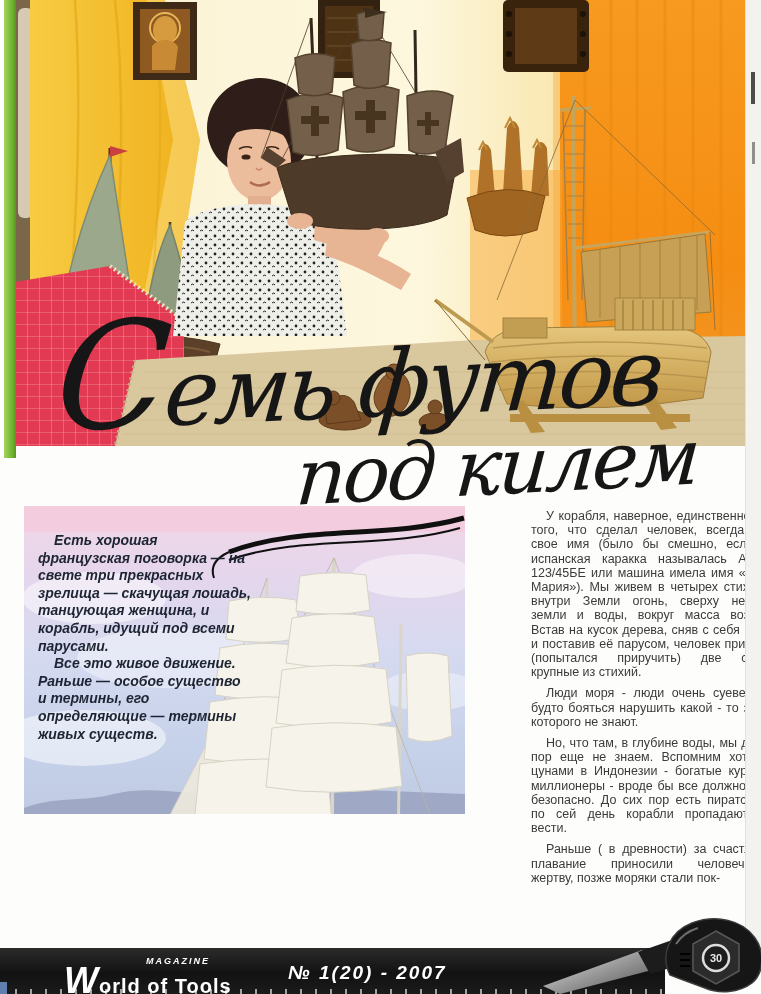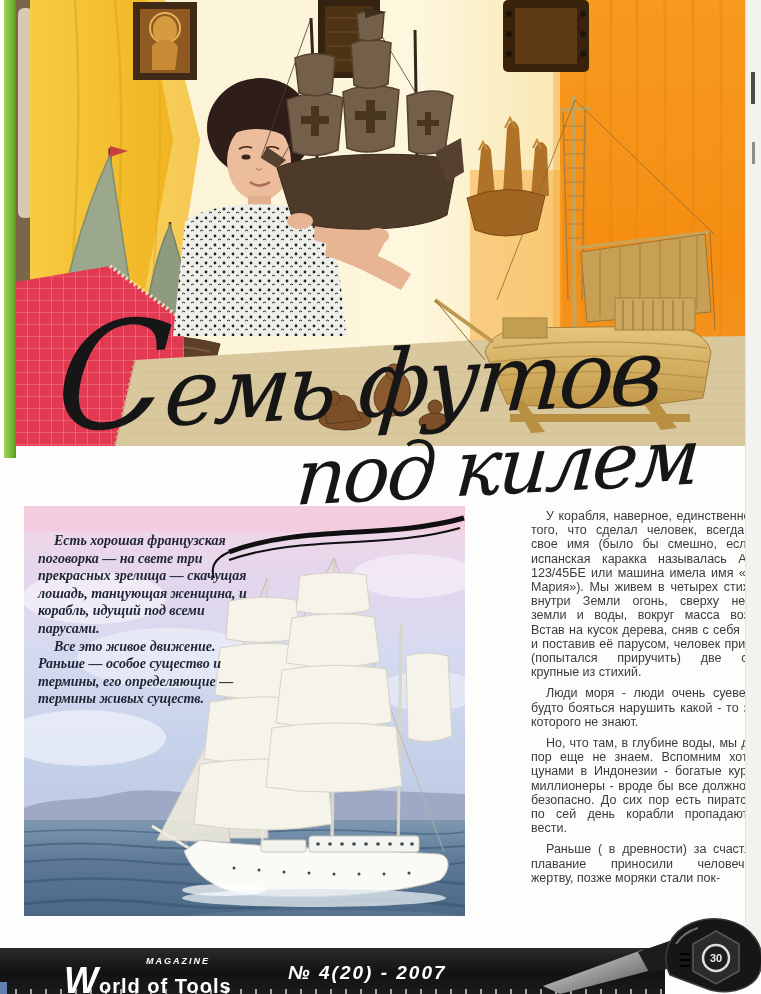--- a/index.html
+++ b/index.html
@@ -23,21 +23,21 @@
   
   .callig{position:absolute;z-index:20;pointer-events:none;color:#161616;
           font-family:"DejaVu Serif",serif;font-style:italic;font-weight:400;line-height:1;}
   .callig-1{left:56px;top:326px;font-size:92px;letter-spacing:-4px;
             transform:rotate(-2.5deg) skewX(-7deg);}
   .callig-1::first-letter{font-size:148px;line-height:.55;}
   .callig-2{left:296px;top:428px;font-size:78px;letter-spacing:-3px;
             transform:rotate(-3deg) skewX(-7deg);}
 
   
-  .article-photo{position:absolute;left:24px;top:506px;width:441px;height:410px;overflow:hidden;z-index:2;font-family:Liberation Serif, serif;}
+  .article-photo{position:absolute;left:24px;top:506px;width:441px;height:308px;overflow:hidden;z-index:2;}
   .intro{position:absolute;left:14px;top:26px;width:214px;color:#1d2433;
          font-weight:bold;font-style:italic;font-size:14px;line-height:17.6px;z-index:5;}
   .intro p{margin:0;text-indent:16px;}
 
   
   .body-col{position:absolute;left:497px;top:509px;width:248px;height:430px;z-index:2;
             color:#3b3b3b;font-size:12.5px;line-height:14.2px;text-align:justify;overflow:hidden;margin-left:34px;}
   .body-col p{margin:0 0 7px 0;text-indent:15px;}
 
   
@@ -339,21 +339,21 @@
   <div class="body-col">
     <p>У корабля, наверное, единственного из того, что сделал человек, всегда есть свое имя (было бы смешно, если бы испанская каракка называлась АВС - 123/45БЕ или машина имела имя «Юная Мария»). Мы живем в четырех стихиях - внутри Земли огонь, сверху немного земли и воды, вокруг масса воздуха. Встав на кусок дерева, сняв с себя шкуру и поставив её парусом, человек приручил (попытался приручить) две самые крупные из стихий.</p>
     <p>Люди моря - люди очень суеверные, будто бояться нарушить какой - то закон, которого не знают.</p>
     <p>Но, что там, в глубине воды, мы до сих пор еще не знаем. Вспомним хотя бы цунами в Индонезии - богатые курорты, миллионеры - вроде бы все должно быть безопасно. До сих пор есть пиратство и по сей день корабли пропадают без вести.</p>
     <p>Раньше ( в древности) за счастливое плавание приносили человеческую жертву, позже моряки стали пок-</p>
   </div>
 
   <div class="footer">
     <div class="mag-label">MAGAZINE</div>
     <div class="logo">World of Tools</div>
-    <div class="issue">№ 4(20) - 2007</div>
+    <div class="issue">№ 1(20) - 2007</div>
     <div class="ticks"></div>
   </div>
 
   <svg class="wrench" viewBox="0 0 241 94">
     <defs>
       <linearGradient id="chromeG" x1="0" y1="0" x2="1" y2="1">
         <stop offset="0" stop-color="#EDEDED"></stop>
           <stop offset=".5" stop-color="#9A9A9A"></stop>
         <stop offset="1" stop-color="#4F4F4F"></stop>
       </linearGradient>

